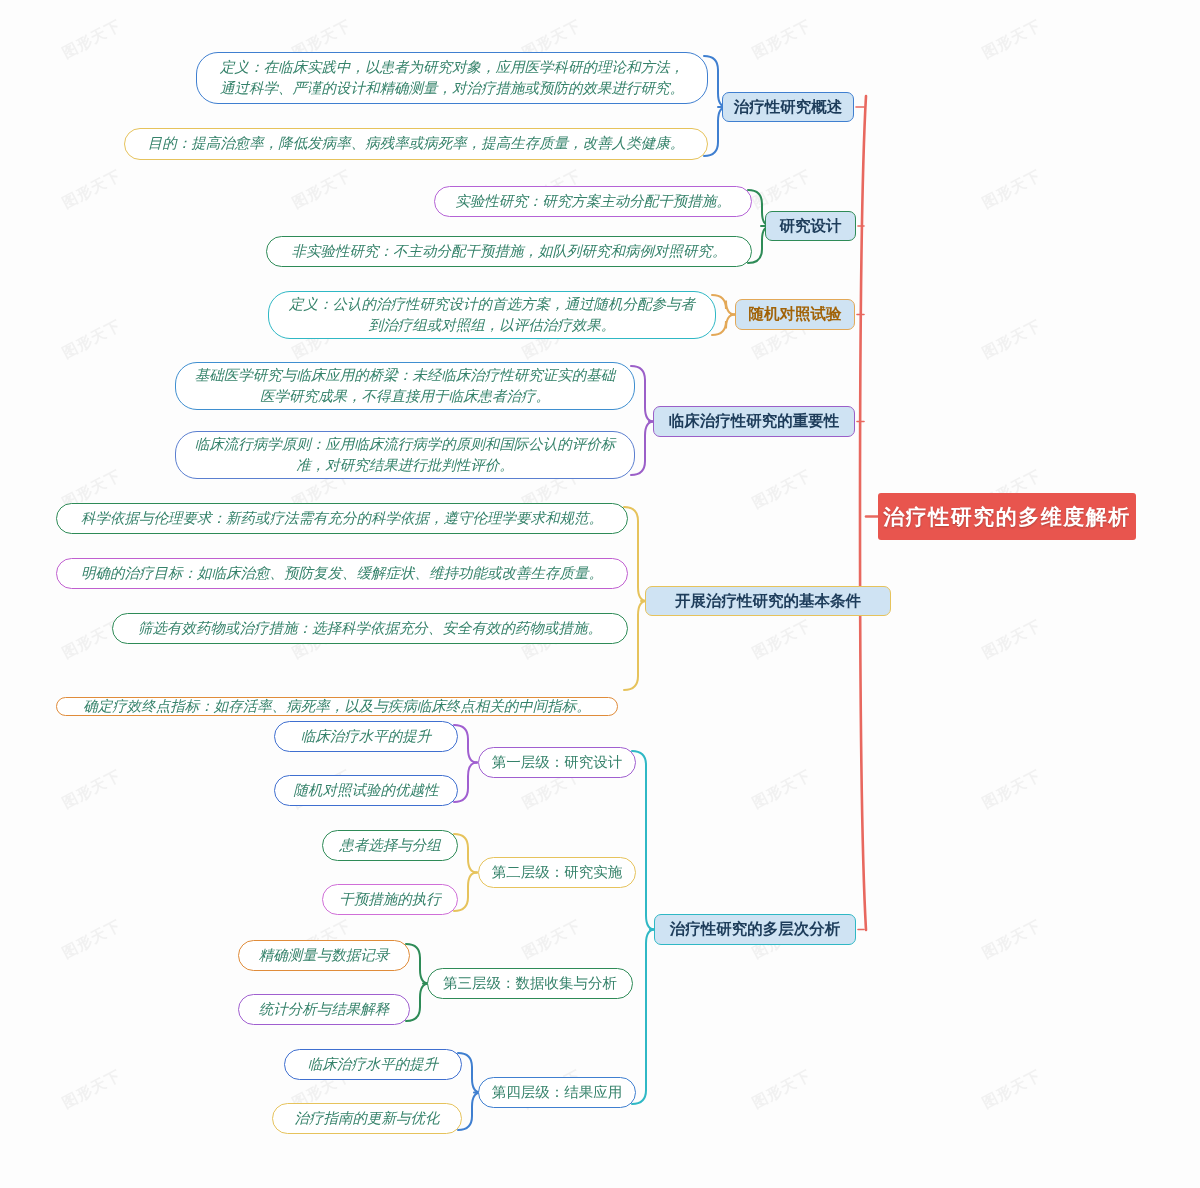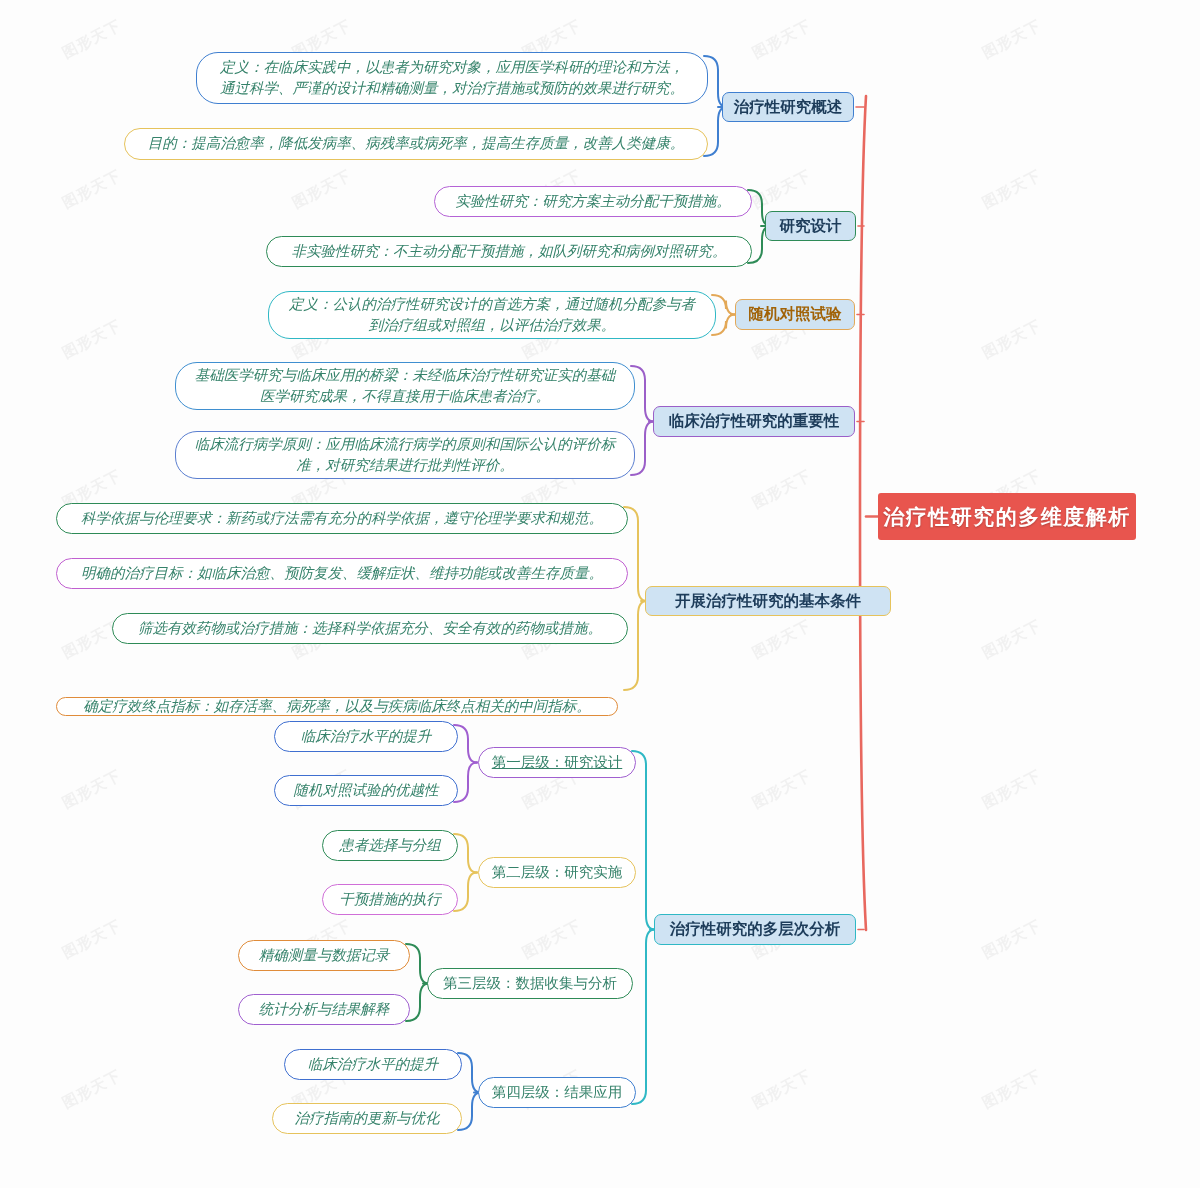--- a/index.html
+++ b/index.html
@@ -218,21 +218,21 @@
       <div class="node" style="left: 175px; top: 362px; width: 460px; height: 48px; border-color: rgb(63, 143, 208);">基础医学研究与临床应用的桥梁：未经临床治疗性研究证实的基础
 医学研究成果，不得直接用于临床患者治疗。</div>
       <div class="node" style="left: 175px; top: 431px; width: 460px; height: 48px; border-color: rgb(91, 127, 208);">临床流行病学原则：应用临床流行病学的原则和国际公认的评价标
 准，对研究结果进行批判性评价。</div>
       <div class="branch" style="left: 645px; top: 586px; width: 246px; height: 30px; border-color: rgb(230, 195, 92); background: rgb(207, 227, 243); color: rgb(29, 60, 90);">开展治疗性研究的基本条件</div>
       <div class="node" style="left: 56px; top: 503px; width: 572px; height: 31px; border-color: rgb(46, 139, 87);">科学依据与伦理要求：新药或疗法需有充分的科学依据，遵守伦理学要求和规范。</div>
       <div class="node" style="left: 56px; top: 558px; width: 572px; height: 31px; border-color: rgb(192, 95, 208);">明确的治疗目标：如临床治愈、预防复发、缓解症状、维持功能或改善生存质量。</div>
       <div class="node" style="left: 112px; top: 613px; width: 516px; height: 31px; border-color: rgb(46, 139, 87);">筛选有效药物或治疗措施：选择科学依据充分、安全有效的药物或措施。</div>
       <div class="node" style="left: 56px; top: 663px; width: 562px; height: 19px; border-color: rgb(224, 140, 58); margin-top: 34px;">确定疗效终点指标：如存活率、病死率，以及与疾病临床终点相关的中间指标。</div>
       <div class="branch" style="left: 654px; top: 914px; width: 202px; height: 31px; border-color: rgb(47, 184, 197); background: rgb(207, 227, 243); color: rgb(29, 60, 90);">治疗性研究的多层次分析</div>
-      <div class="subbranch" style="left: 478px; top: 747px; width: 158px; height: 31px; border-color: rgb(160, 95, 208); text-decoration: underline;">第一层级：研究设计</div>
+      <div class="subbranch" style="left: 478px; top: 747px; width: 158px; height: 31px; border-color: rgb(160, 95, 208);">第一层级：研究设计</div>
       <div class="node" style="left: 274px; top: 721px; width: 184px; height: 31px; border-color: rgb(63, 111, 208);">临床治疗水平的提升</div>
       <div class="node" style="left: 274px; top: 775px; width: 184px; height: 31px; border-color: rgb(63, 111, 208);">随机对照试验的优越性</div>
       <div class="subbranch" style="left: 478px; top: 857px; width: 158px; height: 31px; border-color: rgb(230, 195, 92);">第二层级：研究实施</div>
       <div class="node" style="left: 322px; top: 830px; width: 136px; height: 31px; border-color: rgb(46, 139, 87);">患者选择与分组</div>
       <div class="node" style="left: 322px; top: 884px; width: 136px; height: 31px; border-color: rgb(208, 111, 216);">干预措施的执行</div>
       <div class="subbranch" style="left: 427px; top: 968px; width: 206px; height: 31px; border-color: rgb(46, 139, 87);">第三层级：数据收集与分析</div>
       <div class="node" style="left: 238px; top: 940px; width: 172px; height: 31px; border-color: rgb(224, 140, 58);">精确测量与数据记录</div>
       <div class="node" style="left: 238px; top: 994px; width: 172px; height: 31px; border-color: rgb(160, 95, 208);">统计分析与结果解释</div>
       <div class="subbranch" style="left: 478px; top: 1077px; width: 158px; height: 31px; border-color: rgb(63, 127, 208);">第四层级：结果应用</div>
       <div class="node" style="left: 284px; top: 1049px; width: 178px; height: 31px; border-color: rgb(63, 111, 208);">临床治疗水平的提升</div>

